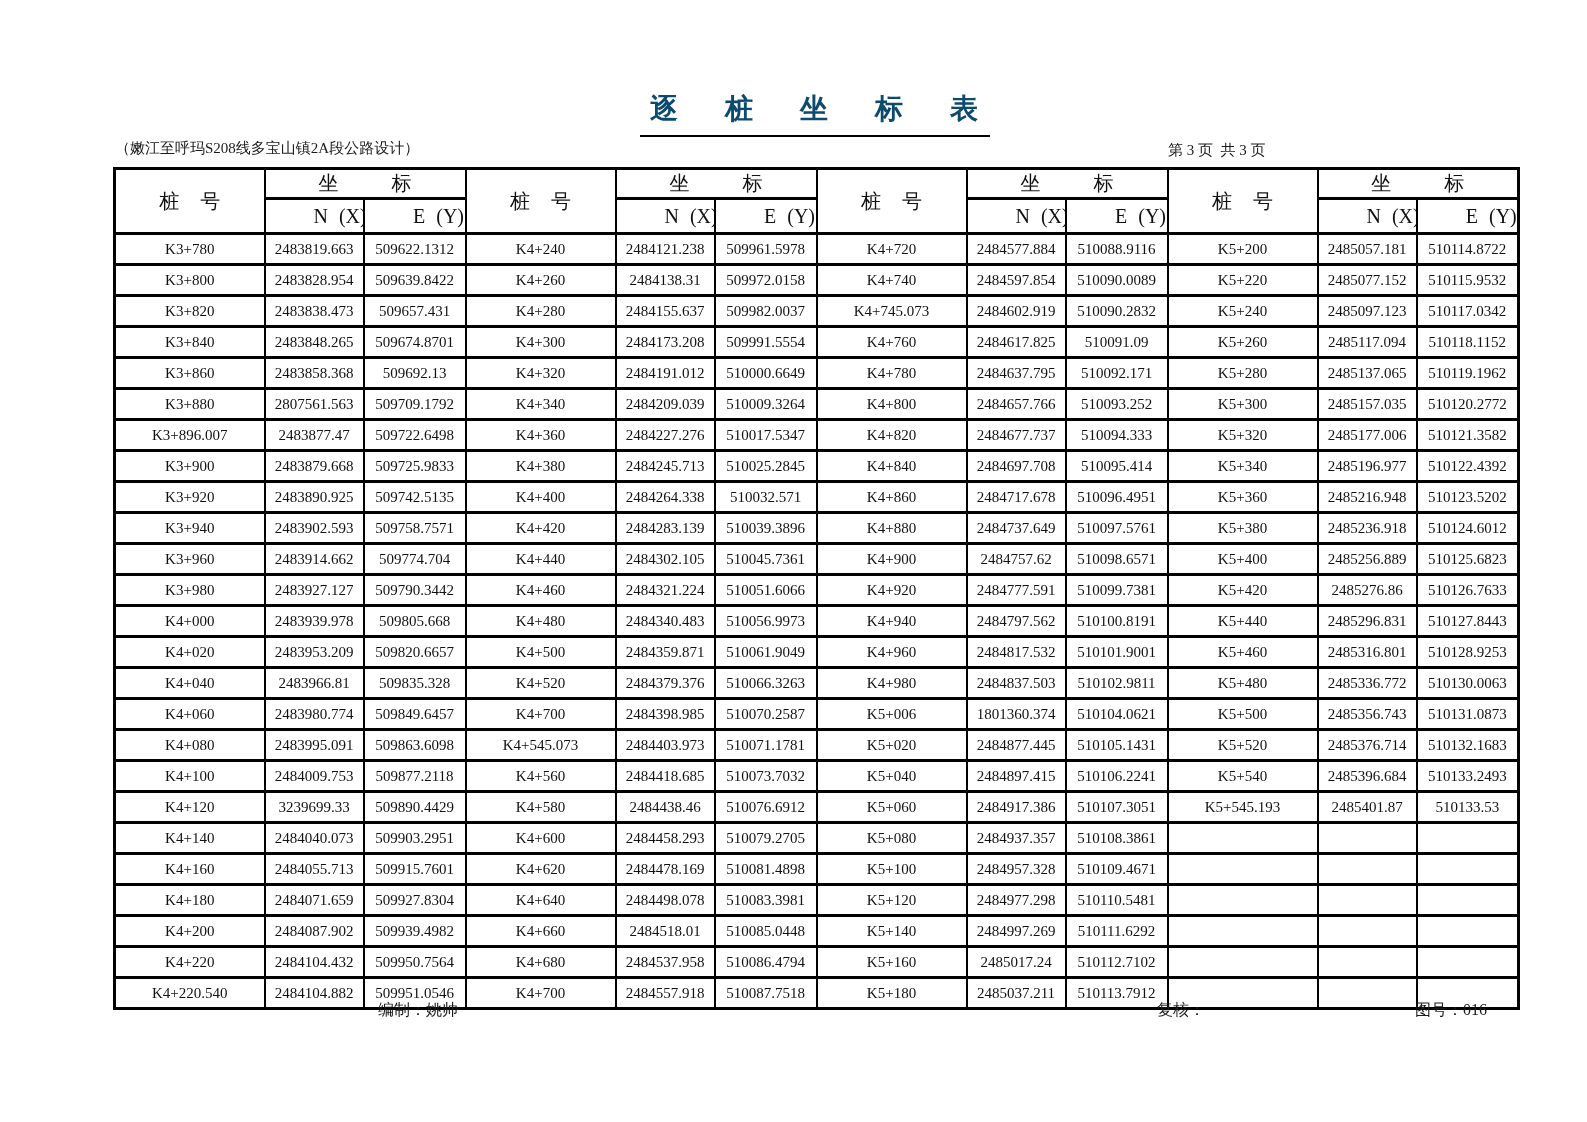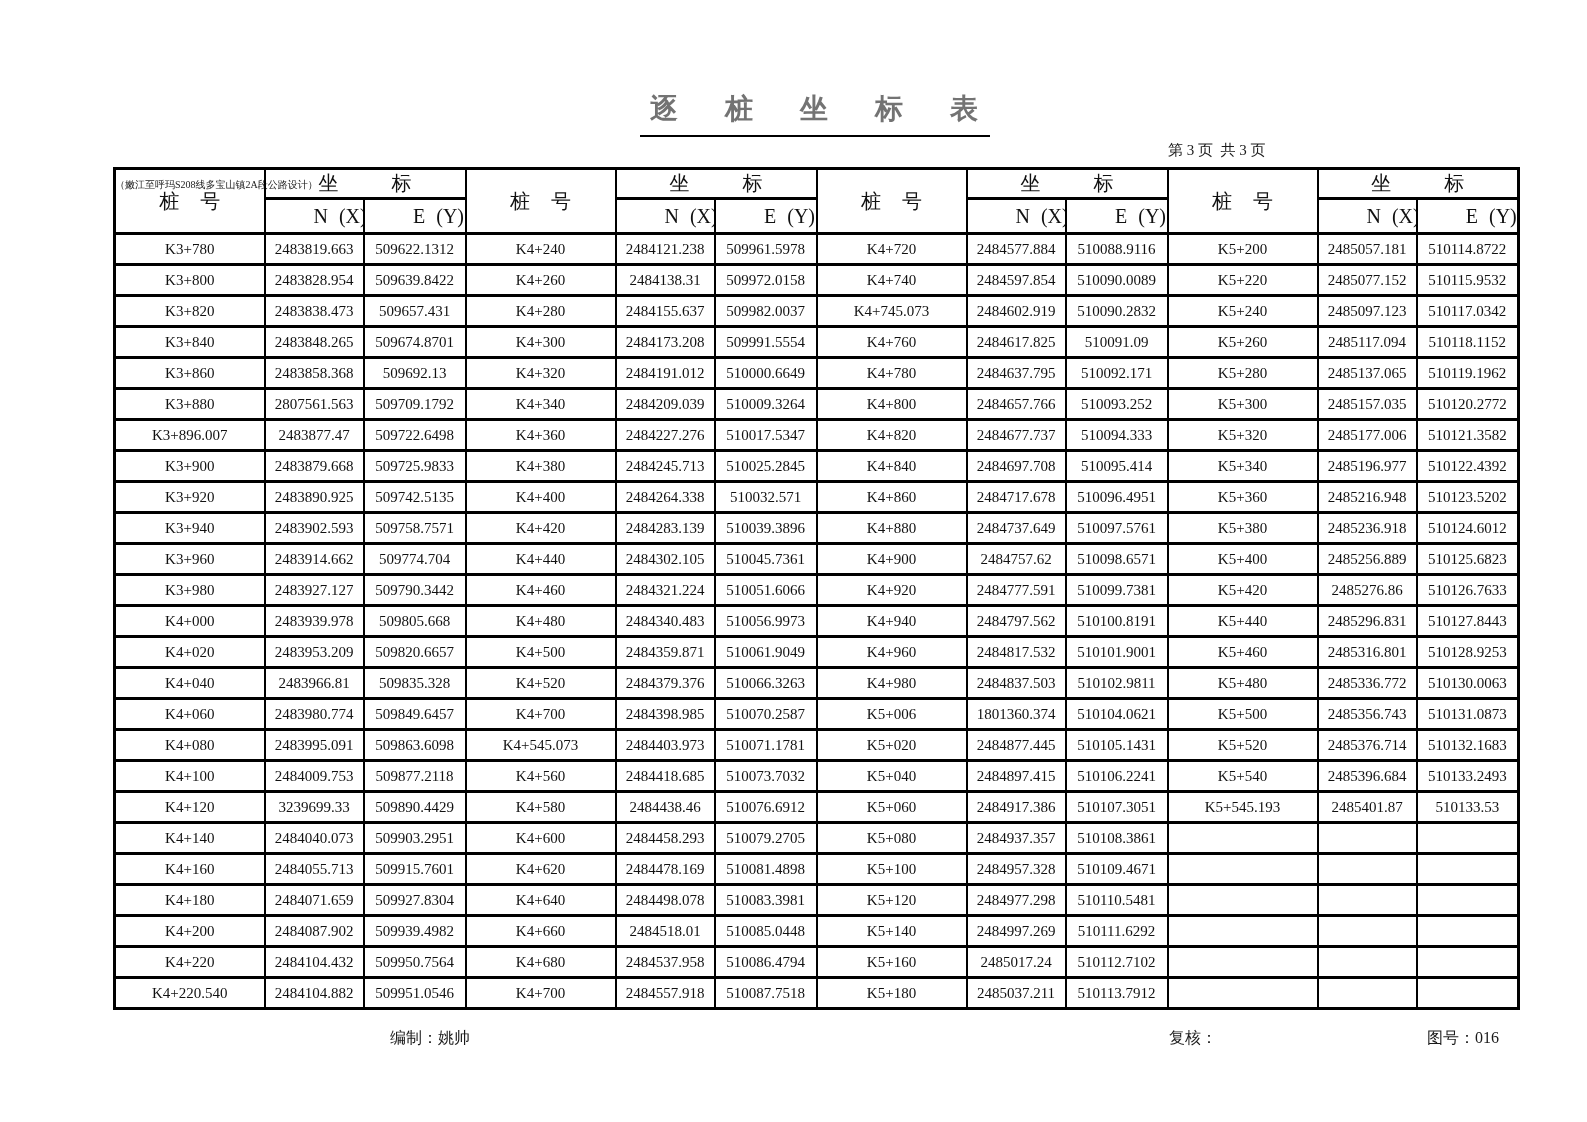--- a/index.html
+++ b/index.html
@@ -4,44 +4,44 @@
 <style>
   html,body { margin:0; padding:0; background:#e8e8e8; }
   .page {
     position:relative; width:1587px; height:1122px; background:#ffffff;
     font-family:"Liberation Serif","DejaVu Serif",serif; color:#1a1a1a;
     overflow:hidden;
   }
   .title-row { position:absolute; left:113px; top:90px; width:1404px; text-align:center; }
   .title {
     display:inline-block; font-size:28px; font-weight:bold; white-space:pre;
-    word-spacing:36px; letter-spacing:2px; color:#737373;
+    word-spacing:36px; letter-spacing:2px; color:#0c4a6e;
     border-bottom:2px solid #000; padding:0 10px 7px 10px;
   }
-  .subtitle { position:absolute; left:115px; top:139px; font-size:10px; white-space:pre;margin-top:39px; }
+  .subtitle { position:absolute; left:115px; top:139px; font-size:15px; white-space:pre; }
   .pageinfo { position:absolute; left:1168px; top:141px; font-size:15px; white-space:pre; }
   table.coord-table {
     position:absolute; left:113px; top:167px; width:1404px;
     border-collapse:collapse; table-layout:fixed;
     font-size:15px; color:#111;
   }
   table.coord-table { border:3px solid #000; }
   table.coord-table td {
     border-left:2px solid #000; border-right:2px solid #000;
     border-top:3px solid #000; border-bottom:3px solid #000;
     text-align:center; vertical-align:middle;
     height:28px; padding:0; white-space:nowrap; overflow:hidden;
   }
   table.coord-table thead td.hd { font-size:20px; }
   td.stake-hd { word-spacing:16px; white-space:pre; }
   td.coord-hd { word-spacing:48px; white-space:pre; }
   td.sub-hd   { word-spacing:6px;  white-space:pre; }
   thead tr.hr1 td { height:26px; }
   thead tr.hr2 td { height:32px;padding-left:48px; }
-  .footer-item { position:absolute; top:1028px; font-size:16px; white-space:pre;margin-left:12px; }
+  .footer-item { position:absolute; top:1000px; font-size:16px; white-space:pre; }
   .f-compiled { left:378px; }
   .f-checked  { left:1157px; }
   .f-drawing  { left:1415px; }
 </style>
 </head>
 <body>
 
 <div class="page">
 
   <div class="title-row">

